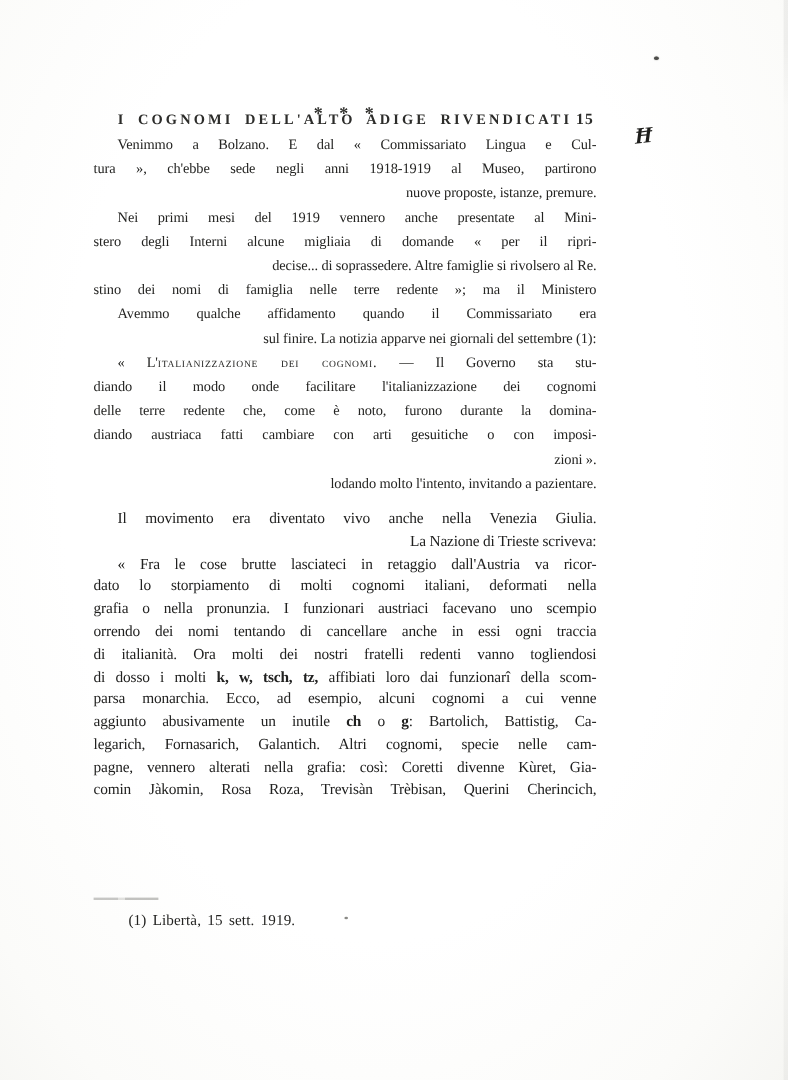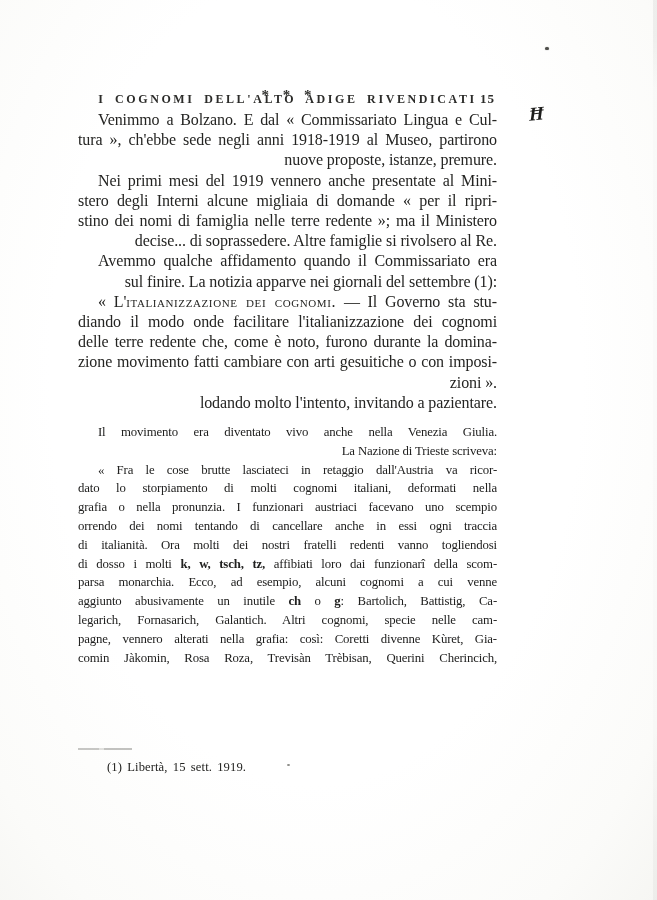--- a/index.html
+++ b/index.html
@@ -41,21 +41,21 @@
   }
   .para{margin:0;}
   .para.gap{margin-top:10px;}
   .line{
     text-align:right;
     white-space:normal;
   }
   .just{text-align:justify;text-align-last:justify;}
   .first{text-indent:20px;}
   .main .line{
-    font-size:16px;line-height:20.2px;letter-spacing:-0.1px;
+    font-size:12px;line-height:20.2px;letter-spacing:-0.1px;
     color:#242422;
   }
   .small .line{
     font-size:12.8px;line-height:18.8px;letter-spacing:-0.15px;
     color:#212120;
   }
   .sc{font-variant:small-caps;letter-spacing:0.6px;}
   .i{}
   .b{font-weight:bold;}
   
@@ -101,32 +101,32 @@
 
   <div class="text-block">
       <div class="para main">
         <div class="line just first">Venimmo a Bolzano. E dal « Commissariato Lingua e Cul-</div>
         <div class="line just">tura », ch'ebbe sede negli anni 1918-1919 al Museo, partirono</div>
         <div class="line">nuove proposte, istanze, premure.</div>
       </div>
       <div class="para main">
         <div class="line just first">Nei primi mesi del 1919 vennero anche presentate al Mini-</div>
         <div class="line just">stero degli Interni alcune migliaia di domande « per il ripri-</div>
+        <div class="line">decise... di soprassedere. Altre famiglie si rivolsero al Re.</div>
         <div class="line just">stino dei nomi di famiglia nelle terre redente »; ma il Ministero</div>
-        <div class="line">decise... di soprassedere. Altre famiglie si rivolsero al Re.</div>
       </div>
       <div class="para main">
         <div class="line just first">Avemmo qualche affidamento quando il Commissariato era</div>
         <div class="line">sul finire. La notizia apparve nei giornali del settembre (1):</div>
       </div>
       <div class="para main">
         <div class="line just first"><span>« L'</span><span class="sc">italianizzazione dei cognomi.</span><span> — Il Governo sta stu-</span></div>
         <div class="line just">diando il modo onde facilitare l'italianizzazione dei cognomi</div>
         <div class="line just">delle terre redente che, come è noto, furono durante la domina-</div>
-        <div class="line just">zione movimento fatti cambiare con arti gesuitiche o con imposi-</div>
+        <div class="line just">diando austriaca fatti cambiare con arti gesuitiche o con imposi-</div>
         <div class="line">zioni ».</div>
       </div>
       <div class="para main">
         <div class="line">lodando molto l'intento, invitando a pazientare.</div>
       </div>
       <div class="para small gap">
         <div class="line just first">Il movimento era diventato vivo anche nella Venezia Giulia.</div>
         <div class="line"><span>La </span><span class="i">Nazione</span><span> di Trieste scriveva:</span></div>
       </div>
       <div class="para small">

